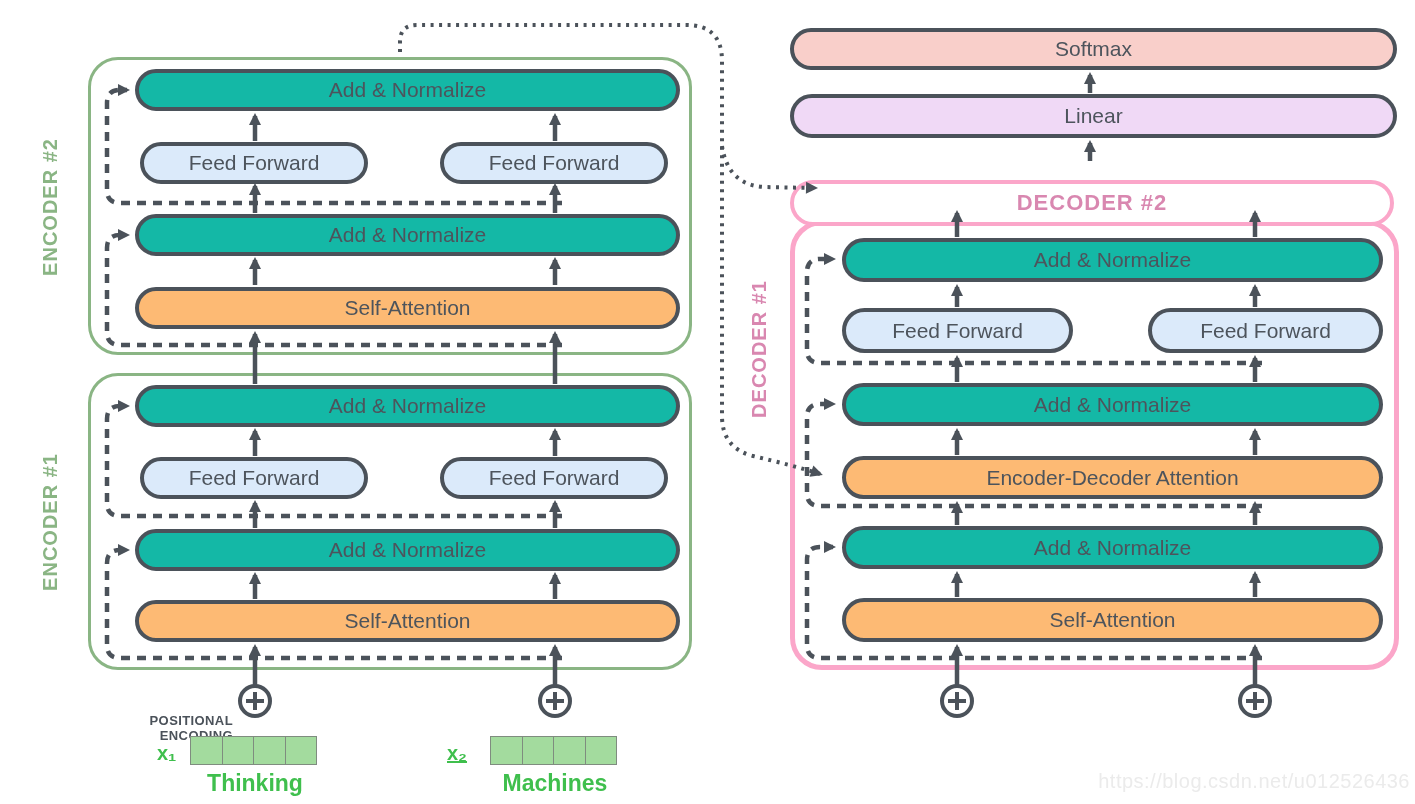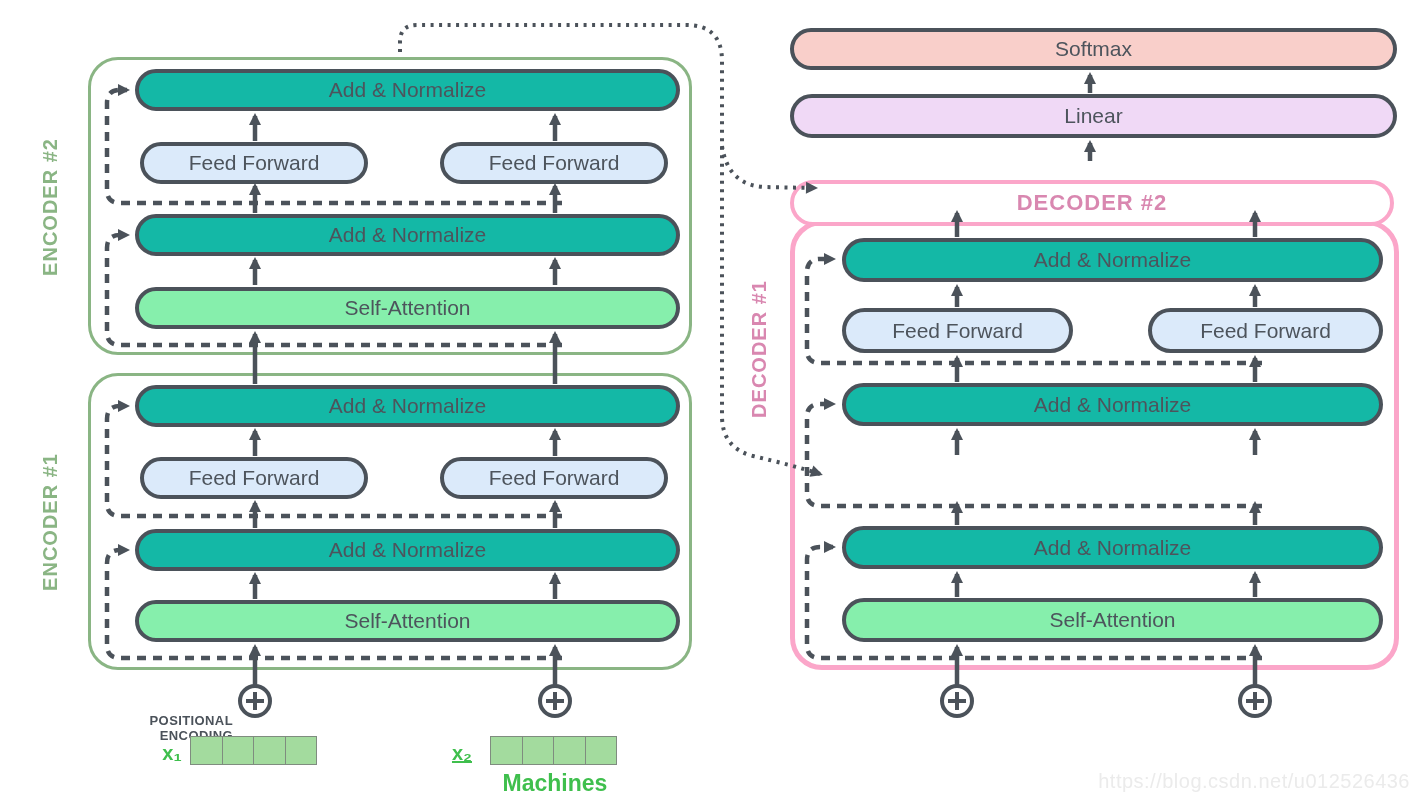--- a/index.html
+++ b/index.html
@@ -6,32 +6,32 @@
   #canvas{position:relative;width:1415px;height:804px;background:#ffffff;overflow:hidden;
           font-family:"Liberation Sans",sans-serif;}
   .box{position:absolute;box-sizing:border-box;background:#ffffff;border-radius:30px;}
   .enc-box{border:3.5px solid #8ab584;}
   .dec-box{border:5px solid #fba6c9;}
   .pill{position:absolute;box-sizing:border-box;border:4px solid #4b525a;border-radius:24px;
         display:flex;align-items:center;justify-content:center;
         font-size:21px;color:#4d545c;background:#fff;white-space:nowrap;}
   .green{background:#14b8a6;}
   .blue{background:#dbeafa;text-align:center;}
-  .orange{background:#86efac;}
+  .orange{background:#fdba74;}
   .salmon{background:#f9cfca;}
   .lavender{background:#f0d9f6;}
   .pink-outline{background:#ffffff;border-color:#fba6c9;color:#d987b0;font-weight:bold;letter-spacing:1px;}
   .vlabel{position:absolute;width:200px;height:26px;text-align:center;
           transform:rotate(-90deg);font-weight:bold;font-size:20px;letter-spacing:1px;white-space:nowrap;}
   .enc-label{color:#8ab584;}
   .dec-label{color:#d987b0;}
   .pos-enc{position:absolute;left:110px;top:681px;width:123px;text-align:right;
            font-size:13px;font-weight:bold;color:#4b525a;letter-spacing:0.4px;line-height:1.18;margin-top:32px;}
   .pos-enc span{display:block;}
-  .tok-sym{position:absolute;width:30px;text-align:center;color:#3fbf4d;font-weight:bold;font-size:20px;}
+  .tok-sym{position:absolute;width:30px;text-align:left;color:#3fbf4d;font-weight:bold;font-size:20px;}
   .cells{position:absolute;display:flex;height:29px;}
   .cell{width:32.5px;height:29px;box-sizing:border-box;background:#a3db9e;border:1px solid #7f8c7f;margin-left:-1px;}
   .cell:first-child{margin-left:0;}
   .tok-word{position:absolute;width:170px;text-align:center;color:#3fbf4d;font-weight:bold;font-size:23px;}
   .watermark{position:absolute;left:1000px;top:770px;width:410px;text-align:right;
              font-size:20px;color:#ebebeb;letter-spacing:0.5px;}
   svg.lines{position:absolute;left:0;top:0;pointer-events:none;}
 </style>
 </head>
 <body>
@@ -60,35 +60,37 @@
   <div class="pill green" style="left:135px;top:385px;width:545px;height:42px;">Add &amp; Normalize</div>
   <div class="pill blue" style="left:140px;top:457px;width:228px;height:42px;">Feed Forward</div>
   <div class="pill blue" style="left:440px;top:457px;width:228px;height:42px;">Feed Forward</div>
   <div class="pill green" style="left:135px;top:529px;width:545px;height:42px;">Add &amp; Normalize</div>
   <div class="pill orange" style="left:135px;top:600px;width:545px;height:42px;">Self-Attention</div>
 
   <div class="pill green" style="left:842px;top:238px;width:541px;height:44px;">Add &amp; Normalize</div>
   <div class="pill blue" style="left:842px;top:308px;width:231px;height:45px;">Feed Forward</div>
   <div class="pill blue" style="left:1148px;top:308px;width:235px;height:45px;">Feed Forward</div>
   <div class="pill green" style="left:842px;top:383px;width:541px;height:43px;">Add &amp; Normalize</div>
+  <div class="pill orange" style="left:842px;top:456px;width:541px;height:43px;">Encoder-Decoder Attention</div>
   <div class="pill green" style="left:842px;top:526px;width:541px;height:43px;">Add &amp; Normalize</div>
   <div class="pill orange" style="left:842px;top:598px;width:541px;height:44px;">Self-Attention</div>
 
   <div class="pos-enc">
     <span>POSITIONAL</span>
     <span>ENCODING</span>
   </div>
 
   <div class="tok-sym" style="left:157px;top:742px;">x₁</div>
   <div class="cells" style="left:190px;top:736px;">
       <div class="cell"></div>
       <div class="cell"></div>
       <div class="cell"></div>
       <div class="cell"></div>
     </div>
+  <div class="tok-word" style="left:170px;top:770px;">Thinking</div>
 
   <div class="tok-sym" style="left:447px;top:742px;text-decoration:underline;">x₂</div>
   <div class="cells" style="left:490px;top:736px;">
       <div class="cell"></div>
       <div class="cell"></div>
       <div class="cell"></div>
       <div class="cell"></div>
     </div>
   <div class="tok-word" style="left:470px;top:770px;">Machines</div>
 

